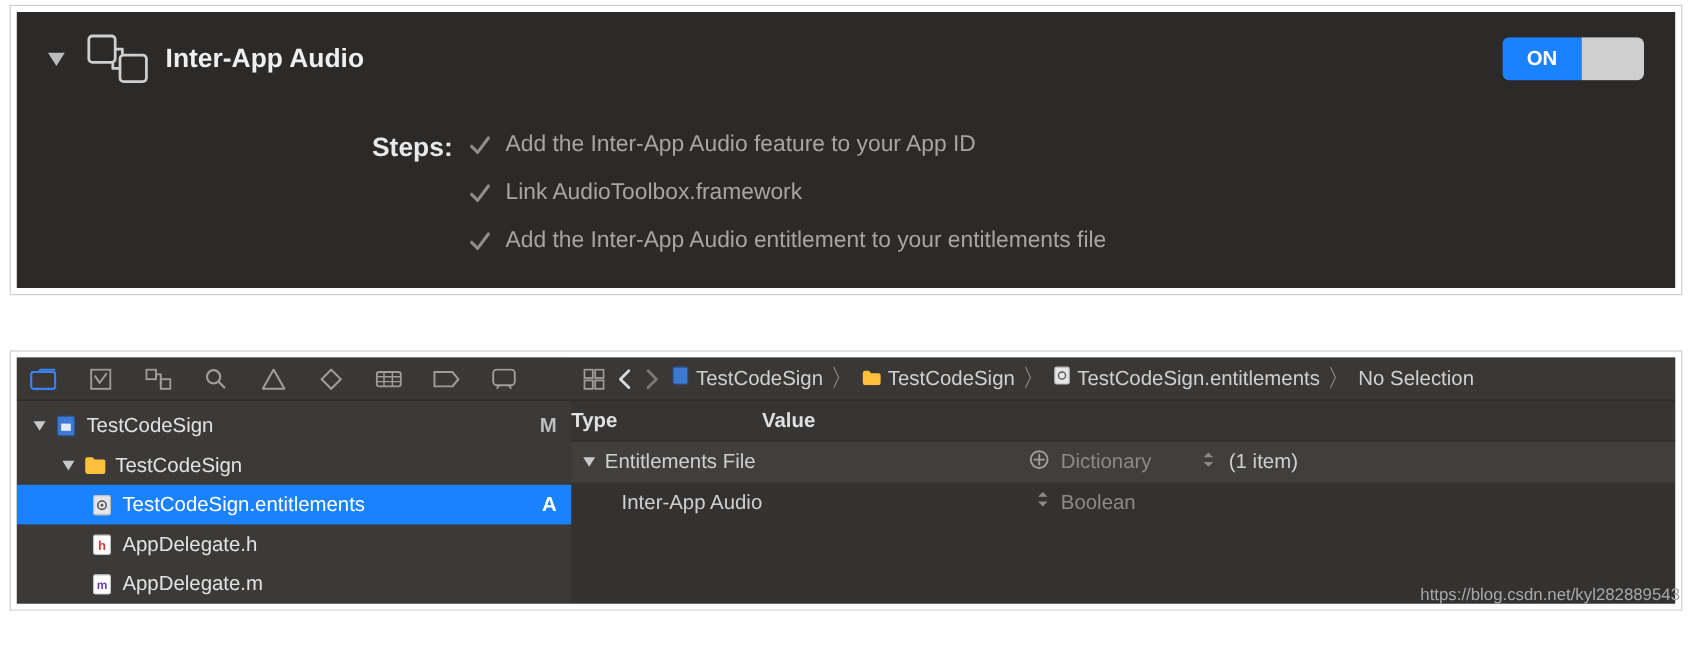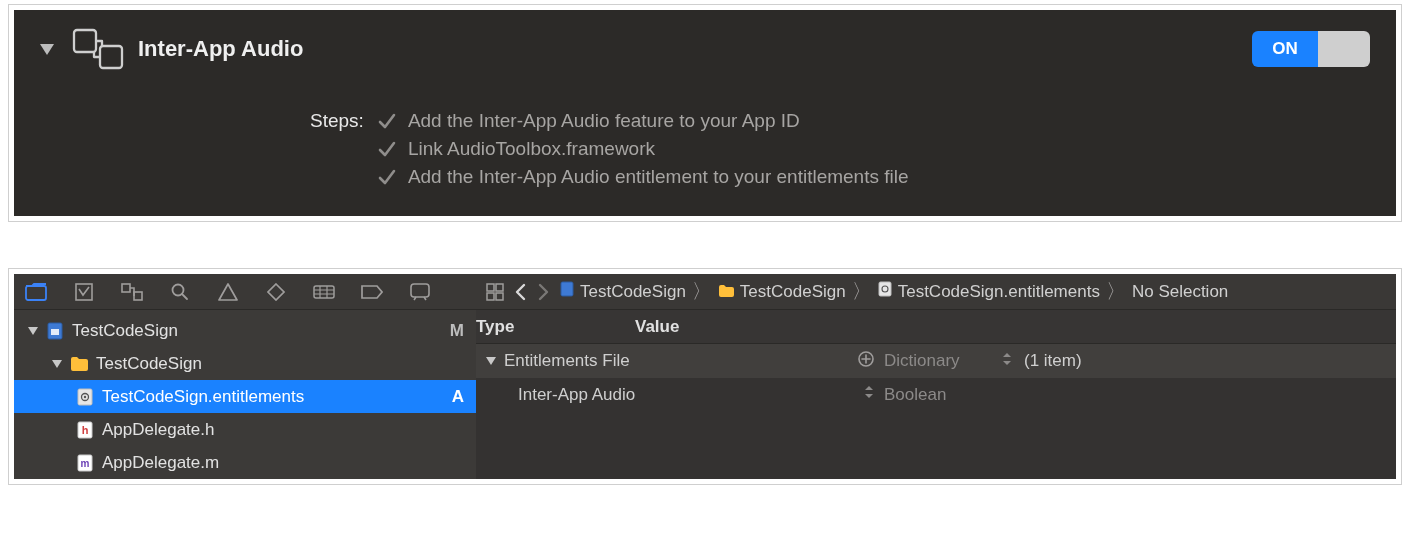--- a/index.html
+++ b/index.html
@@ -63,25 +63,25 @@
     background: #cfcfcf;
   }
   .steps-block {
     margin-top: 40px;
     padding-left: 270px;
     display: flex;
     gap: 14px;
     color: #aaa9a7;
   }
   .steps-label {
-    font-size: 19px;
-    font-weight: 400;
+    font-size: 22px;
+    font-weight: 700;
     color: #e9e9e9;
   }
-  .steps-list { display: flex; flex-direction: column; gap: 6px; }
+  .steps-list { display: flex; flex-direction: column; gap: 18px; }
   .step-row { display: flex; align-items: center; gap: 12px; font-size: 19px; color: #a7a5a3; }
   .chk svg { display: block; }
 
   .spacer { height: 42px; }
 
   
   .xc-panel {
     background: #373534;
     display: flex;
     height: 205px;
@@ -437,13 +437,14 @@
                   <path d="M5 1 L9 5 L1 5 Z M5 13 L1 9 L9 9 Z" fill="currentColor"></path>
                 </svg>
           </span>
           <span>Boolean</span>
         </div>
       </div>
     </div>
   </div>
 </div>
 
+<div class="watermark">https://blog.csdn.net/kyl282889543</div>
 </div>
 
 </body></html>

